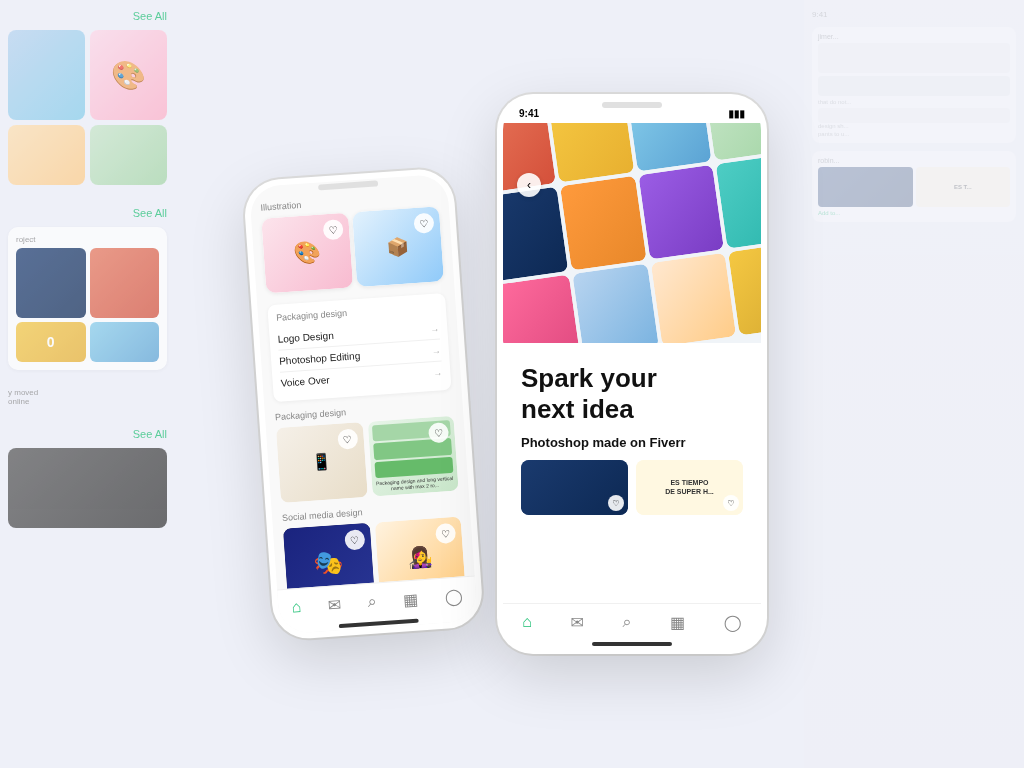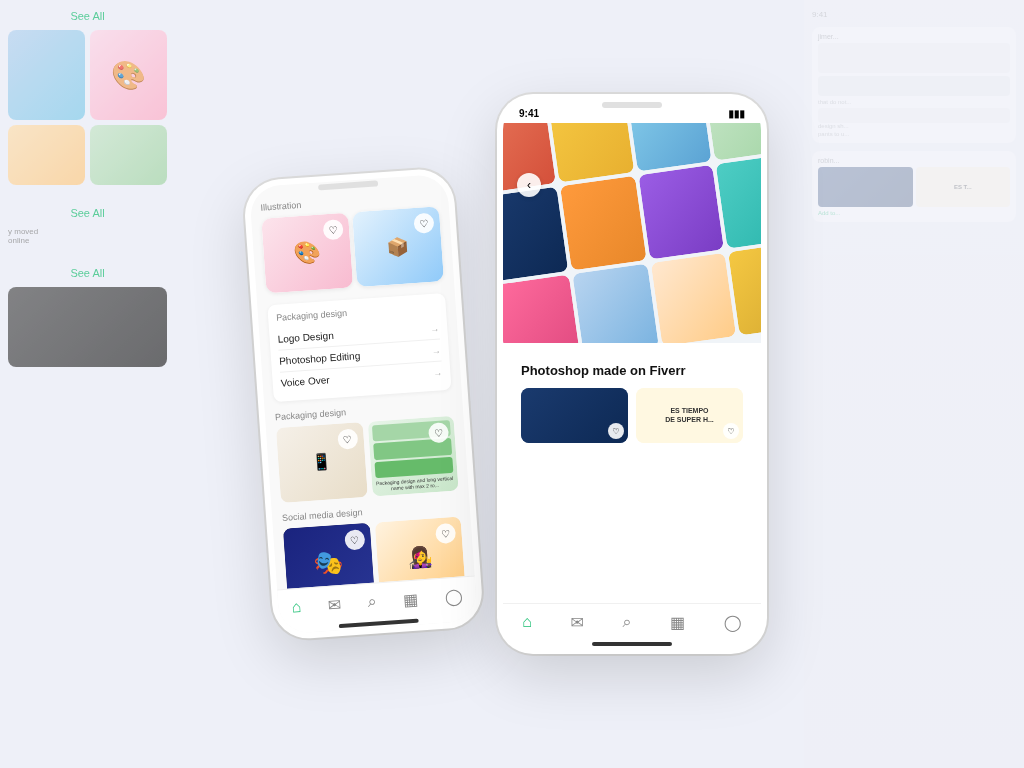--- a/index.html
+++ b/index.html
@@ -27,21 +27,21 @@
       padding: 10px 8px;
       display: flex;
       flex-direction: column;
       gap: 6px;
       opacity: 0.7;
     }
 
     .bg-see-all {
       color: #1dbf73;
       font-size: 11px;
-      text-align: center;
+      text-align: right;
       margin-bottom: 2px;
     }
 
     
     .bg-right {
       position: absolute;
       right: 0;
       top: 0;
       width: 220px;
       height: 100%;
@@ -395,21 +395,30 @@
   <div class="bg-left">
     <div class="bg-see-all">See All</div>
     <div style="display:grid;grid-template-columns:1fr 1fr;gap:5px;">
       <div style="height:90px;border-radius:8px;background:linear-gradient(135deg,#b8d4f0,#87ceeb);"></div>
       <div style="height:90px;border-radius:8px;background:linear-gradient(135deg,#ffd8e8,#ffb0c8);overflow:hidden;display:flex;align-items:center;justify-content:center;font-size:28px;">🎨</div>
       <div style="height:60px;border-radius:8px;background:linear-gradient(135deg,#ffe0b2,#ffcc88);"></div>
       <div style="height:60px;border-radius:8px;background:linear-gradient(135deg,#c8e6c9,#a5d6a7);"></div>
     </div>
     <div style="height:10px;"></div>
     <div class="bg-see-all">See All</div>
-    <div style="font-size:8px;color:#888;margin-top:0;">y moved<br>online</div>
+    <div style="background:#fff;border-radius:10px;padding:8px;box-shadow:0 1px 4px rgba(0,0,0,0.06);">
+      <div style="font-size:8px;color:#888;margin-bottom:4px;">roject</div>
+      <div style="display:grid;grid-template-columns:1fr 1fr;gap:4px;">
+        <div style="height:70px;border-radius:6px;background:linear-gradient(135deg,#1a3a6e,#0d2954);"></div>
+        <div style="height:70px;border-radius:6px;background:linear-gradient(135deg,#e8765a,#d4503a);"></div>
+        <div style="height:40px;border-radius:6px;background:linear-gradient(135deg,#f5c842,#e8b030);display:flex;align-items:center;justify-content:center;font-size:14px;font-weight:900;color:#fff;">0</div>
+        <div style="height:40px;border-radius:6px;background:linear-gradient(135deg,#87ceeb,#5ba3d4);"></div>
+      </div>
+    </div>
+    <div style="font-size:8px;color:#888;margin-top:12px;">y moved<br>online</div>
     <div style="height:10px;"></div>
     <div class="bg-see-all">See All</div>
     <div style="height:80px;border-radius:8px;background:linear-gradient(135deg,#555,#333);"></div>
   </div>
 
   <div class="bg-right">
     <div style="height:100%;background:linear-gradient(180deg,#f5f5f8 0%,#eeeef5 100%);padding:10px 8px;display:flex;flex-direction:column;gap:8px;opacity:0.5;">
       <div style="font-size:8px;color:#888;">9:41</div>
       <div style="background:#fff;border-radius:8px;padding:6px;font-size:7px;color:#333;">
         <div style="font-size:7px;color:#888;margin-bottom:3px;">jimer...</div>
@@ -576,20 +585,21 @@
               </div>
             <div class="mosaic-cell">
                 <div class="color-block" style="background:linear-gradient(135deg,#ffd8e8,#ffb0c8);"></div>
               </div>
           </div>
 
           <div class="back-arrow">‹</div>
         </div>
 
         <div class="hero-section">
+          <h1 class="hero-title">Spark your<br>next idea</h1>
           <div class="recently-label">Photoshop made on Fiverr</div>
           <div class="recent-items">
             <div class="recent-card recent-dark">
               <div style="width:100%;height:100%;background:linear-gradient(135deg,#1a3a6e,#0d2954);border-radius:8px;"></div>
               <div class="recent-card-heart">♡</div>
             </div>
             <div class="recent-card" style="background:#fff8e1;">
               <div style="width:100%;height:100%;background:#fff8e1;border-radius:8px;display:flex;align-items:center;justify-content:center;padding:4px;">
                 <span style="font-size:7px;font-weight:700;color:#333;text-align:center;line-height:1.2;">ES TIEMPO<br>DE SUPER H...</span>
               </div>

